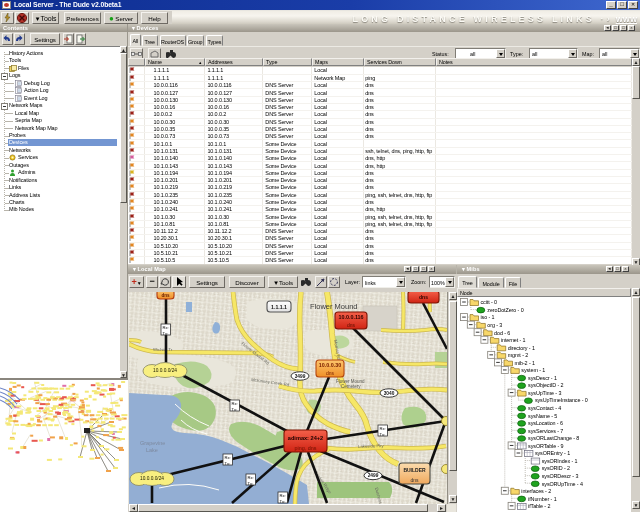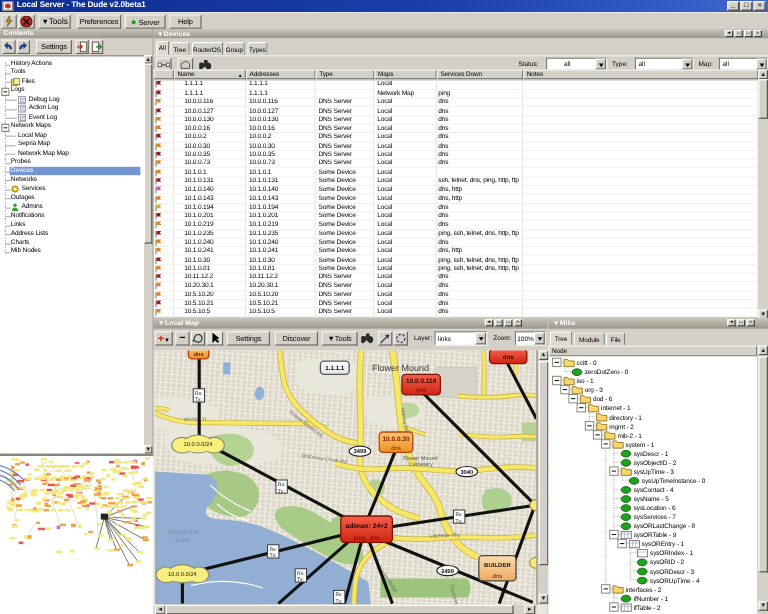--- a/index.html
+++ b/index.html
@@ -46,20 +46,24 @@
         <path d="M6,0 L3,5 h2 L4,9 L8,4 h-2 z" fill="#b8912a" stroke="#5a4a10" stroke-width="0.5"></path>
       </svg></div>
 <div class="btn" style="left:15px;width:14px"><svg width="12" height="10">
         <circle cx="6" cy="5" r="4.6" fill="#b03028" stroke="#701810" stroke-width="1"></circle>
         <path d="M3.5,2.5 L8.5,7.5 M8.5,2.5 L3.5,7.5" stroke="#400808" stroke-width="1.4"></path>
       </svg></div>
 <div class="btn" style="left:32px;width:27px;line-height:11px">▼<span style="font-size:7px">Tools</span></div>
 <div class="btn" style="left:64px;width:37px;line-height:11px">Preferences</div>
 <div class="btn" style="left:104px;width:34px;line-height:11px"><span style="color:#18a018;font-size:8px">●</span> Server</div>
 <div class="btn" style="left:141px;width:27px;line-height:11px">Help</div>
+<div class="banner">
+      <span class="t">LONG DISTANCE WIRELESS LINKS ·›</span>
+      <span class="w">WWW</span>
+    </div>
 </div>
 
 <div class="abs phead" style="left:0;top:24px;width:127px;height:8px;padding:1px 0 0 3px">Contents</div>
 <div class="abs" style="left:127px;top:24px;width:1px;height:354px;background:#9a968c"></div>
 
 <div class="abs" style="left:0;top:32px;width:127px;height:14px;background:#d4d0c8">
 <div class="btn" style="left:2px;width:11px"><svg width="9" height="10">
         <path d="M7,7 Q7,3 3.5,3 L3.5,1 L0.5,4 L3.5,7 L3.5,5 Q5,5 5,7 z" fill="#223a8c"></path>
       </svg></div>
 <div class="btn" style="left:14px;width:11px"><svg width="9" height="10">

